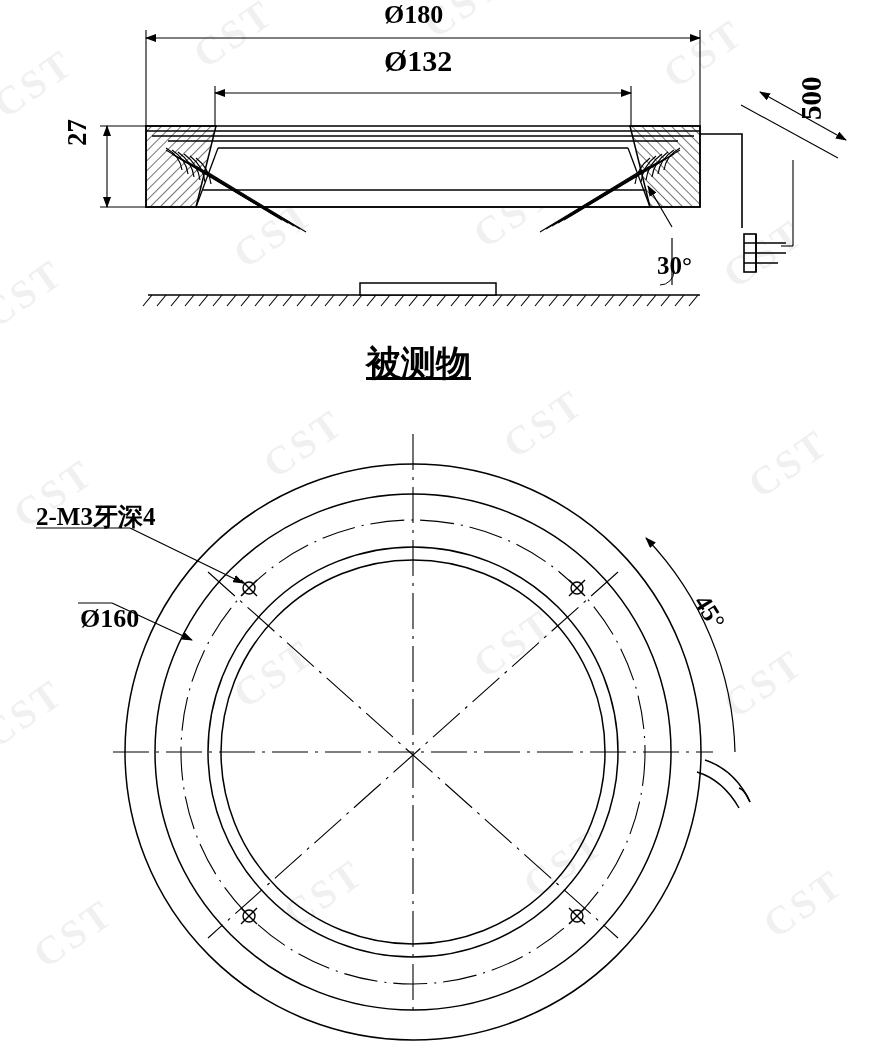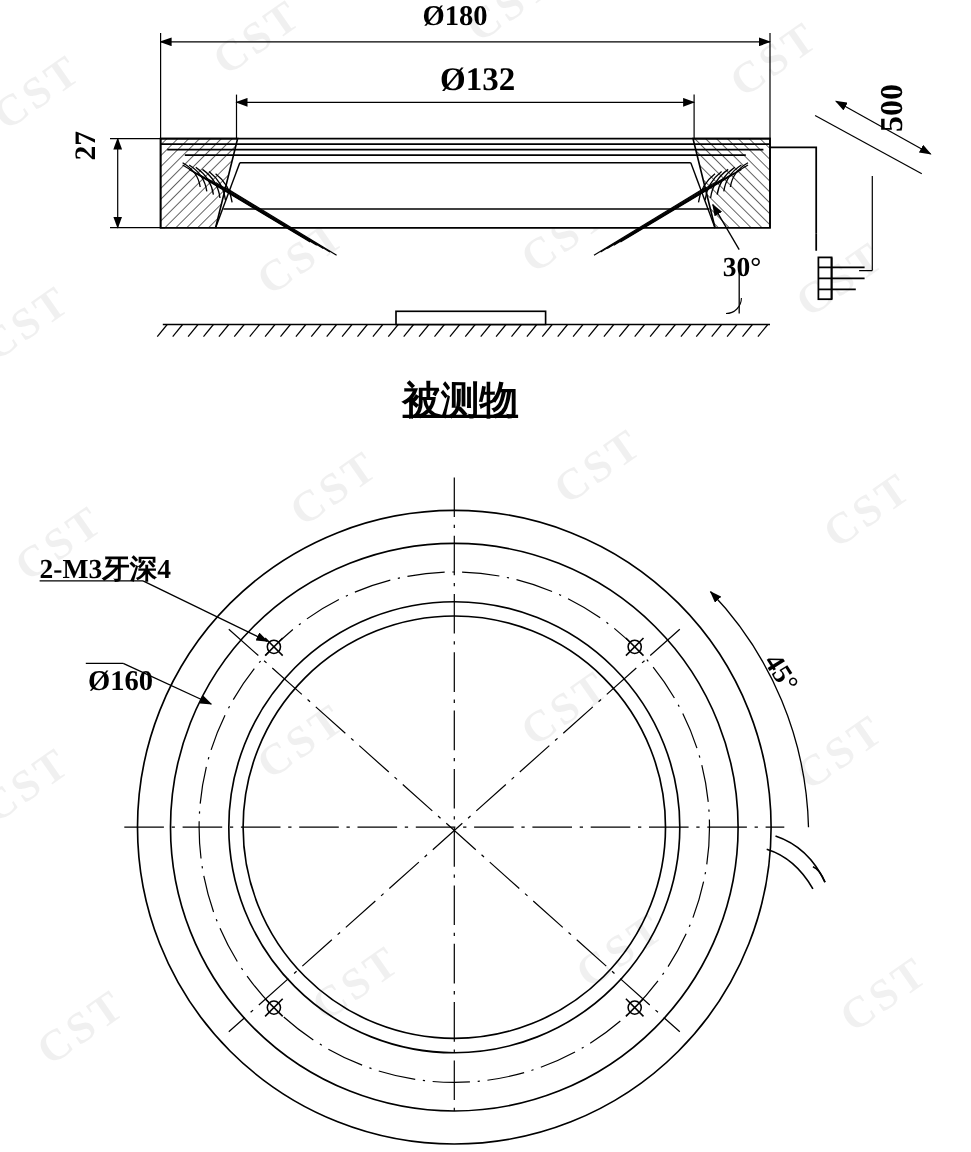--- a/index.html
+++ b/index.html
@@ -302,27 +302,27 @@
       <g stroke-width="1.5">
         <path d="M705,760 q30,10 45,42"></path>
         <path d="M697,772 q26,8 42,36"></path>
         <path d="M750,802 q-5,-12 -11,-14"></path>
       </g>
     </g>
   </svg>
 
   <div class="lbl lbl-bold" style="left:384px; top:0px; font-size:26px;">Ø180</div>
 
-  <div class="lbl lbl-bold" style="left:384px; top:56px; font-size:30px;margin-left:16px;">Ø132</div>
+  <div class="lbl lbl-bold" style="left:384px; top:44px; font-size:30px;">Ø132</div>
 
   <div class="lbl lbl-bold" style="left:62px; top:146px; font-size:27px; transform:rotate(-90deg); transform-origin:left top;">27</div>
 
   <div class="lbl lbl-bold" style="left:795px; top:120px; font-size:29px; transform:rotate(-90deg); transform-origin:left top;">500</div>
 
-  <div class="lbl lbl-bold" style="left:657px; top:230px; font-size:25px;">30°</div>
+  <div class="lbl lbl-bold" style="left:657px; top:252px; font-size:25px;">30°</div>
 
   <div class="lbl cn" style="left:366px; top:340px; font-size:35px;">被测物</div>
 
   <div class="lbl lbl-bold" style="left:36px; top:500px; font-size:25px;">2-M3牙深4</div>
 
   <div class="lbl lbl-bold" style="left:80px; top:604px; font-size:26px;">Ø160</div>
 
   <div class="lbl lbl-bold" style="left:712px; top:590px; font-size:25px; transform:rotate(58deg); transform-origin:left top;">45°</div>
 
 </div>

